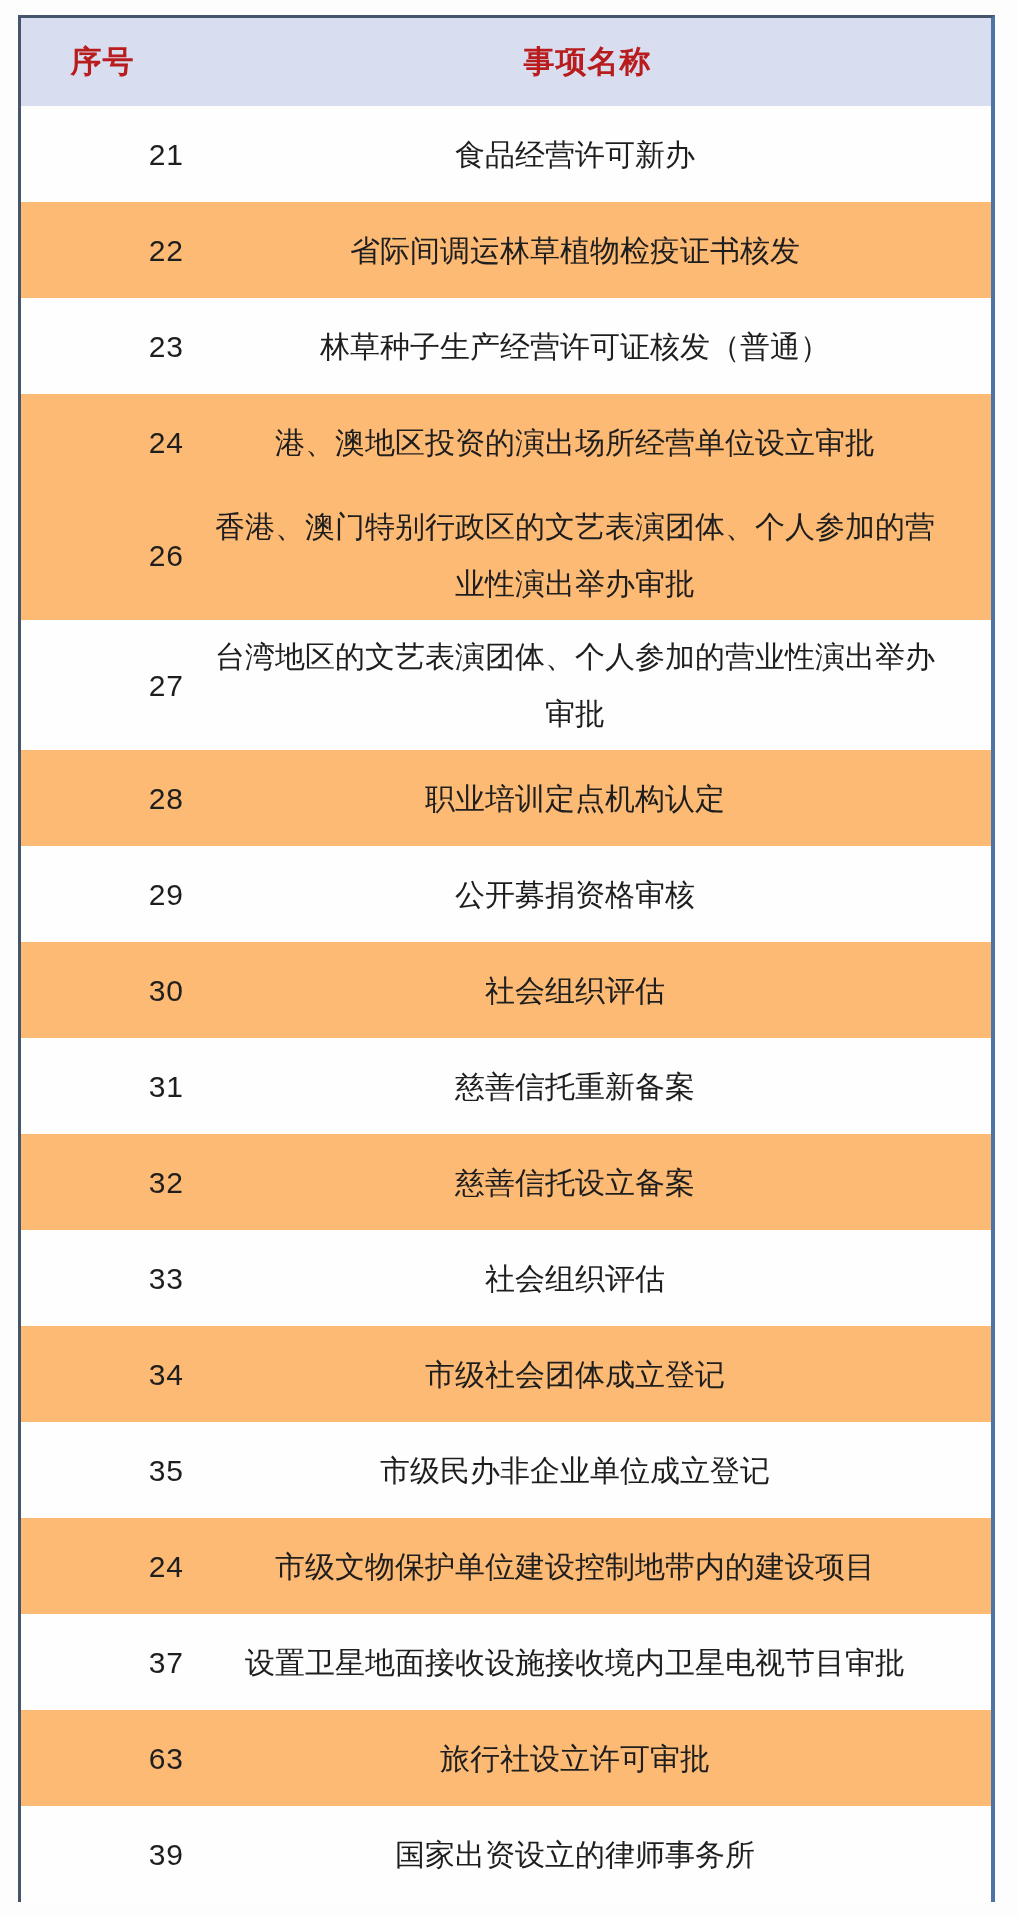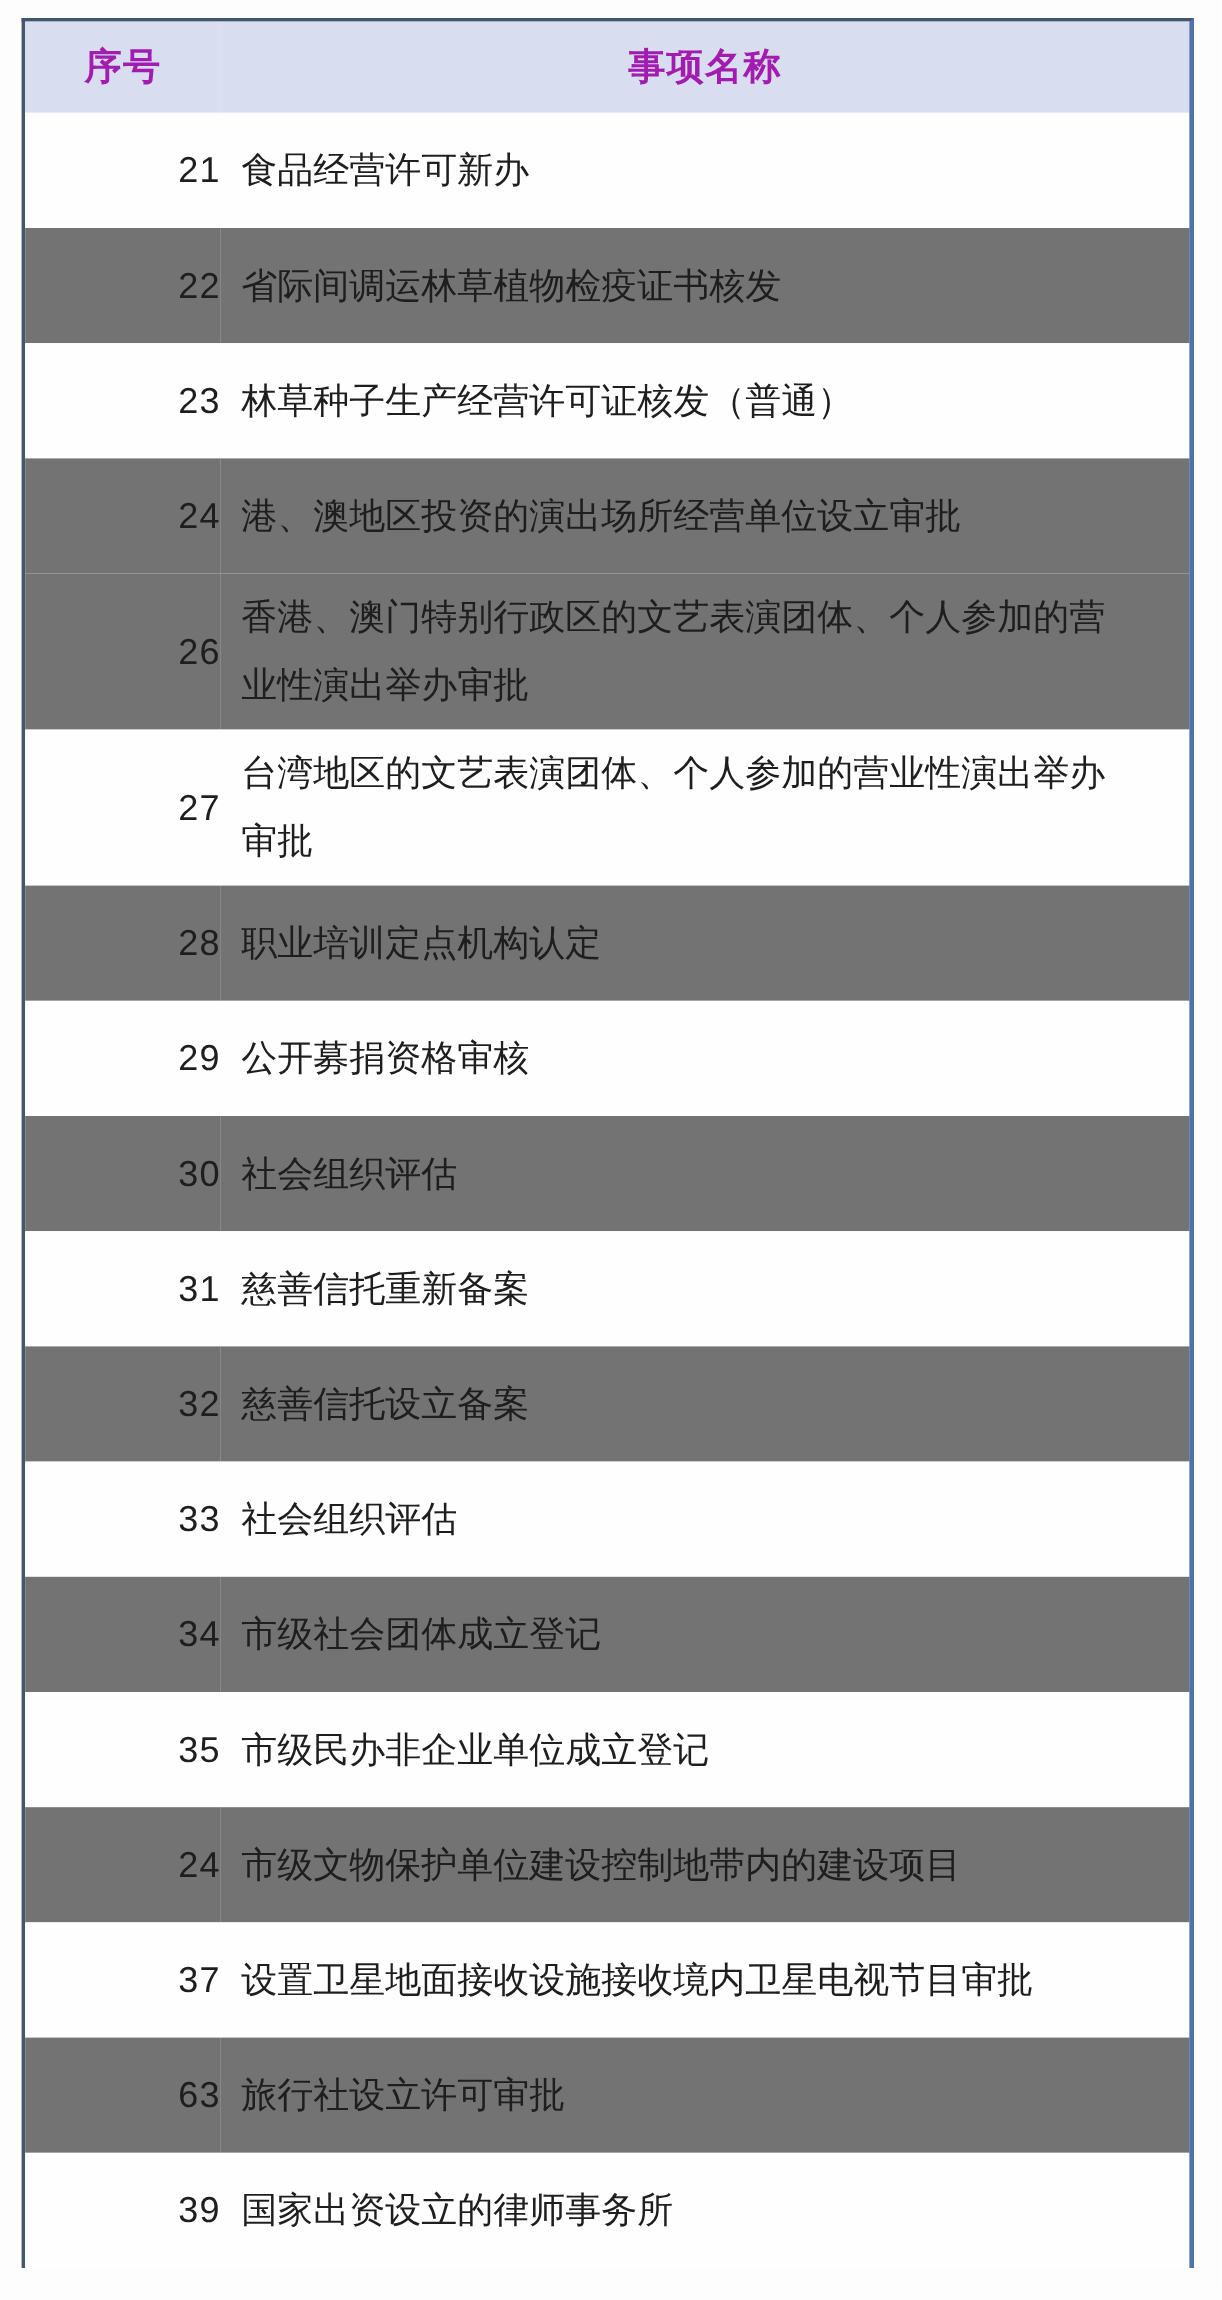--- a/index.html
+++ b/index.html
@@ -23,23 +23,23 @@
     box-sizing: border-box;
   }
   table.items {
     width: 100%;
     border-collapse: collapse;
     table-layout: fixed;
   }
   col.c-no   { width: 163px; }
   col.c-name { width: auto; }
   thead th {
-    height: 76px;
+    height: 88px;
     background: #d8ddf0;
-    color: #a21caf;
+    color: #b91c1c;
     font-size: 31px;
     font-weight: bold;
     letter-spacing: 1px;
     text-align: center;
     vertical-align: middle;
     padding: 0;
   }
   tbody td {
     height: 80px;
     vertical-align: middle;
@@ -47,26 +47,26 @@
     color: #1e1e1e;
     line-height: 57px;
     padding: 8px 0;
     box-sizing: content-box;
   }
   tbody td.no-cell {
     text-align: right;
     letter-spacing: 1px;
   }
   tbody td.name-cell {
-    text-align: left;
+    text-align: center;
     padding-left: 17px;
     padding-right: 42px;
     word-break: break-all;
   }
-  tbody tr.stripe { background: #737373; }
+  tbody tr.stripe { background: #fdba74; }
   tbody tr.plain  { background: #fefefe; }
 </style>
 </head>
 <body>
 
 <div class="table-wrap">
   <table class="items">
     <colgroup>
       <col class="c-no">
       <col class="c-name">

